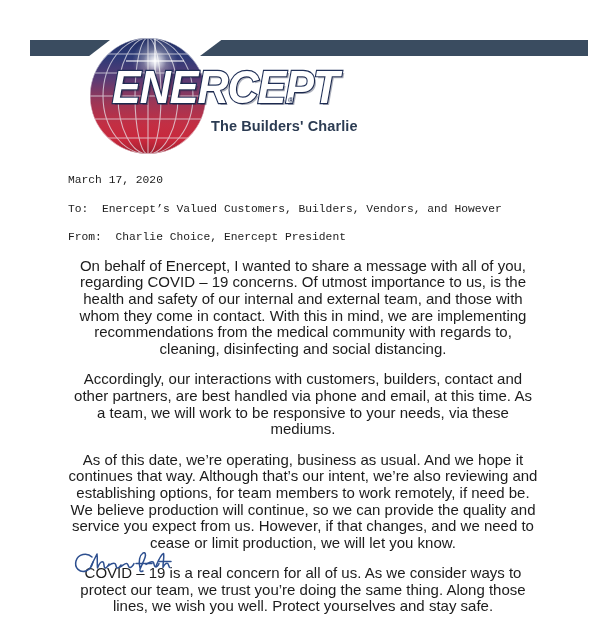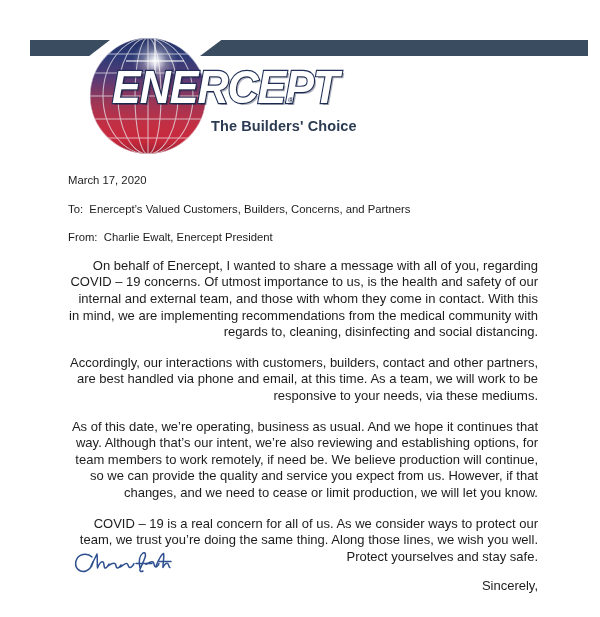--- a/index.html
+++ b/index.html
@@ -137,27 +137,28 @@
     left: 68px;
     top: 172px;
     width: 470px;
   }
   .line {
     font-size: 11.3px;
     line-height: 16.6px;
     color: #1c1c1c;
     margin: 0 0 12px 0;
     white-space: pre-wrap;
+    font-family: Liberation Mono, monospace;
   }
   .para {
-    font-size: 13px;
+    font-size: 15px;
     line-height: 16.6px;
     color: #1c1c1c;
     margin: 0 0 14px 0;
-    text-align: right;
+    text-align: center;
   }
   .para.tight { margin-bottom: 13px; }
   .signoff { margin-bottom: 6px; }
 
   
   #signature {
     position: absolute;
     left: 70px;
     top: 548px;
     width: 110px;
@@ -188,27 +189,27 @@
           <path d="M16 16 H100"></path>
           <path d="M16 100 H100"></path>
         </g>
       </svg>
       <div class="globe-flare"></div>
     </div>
   </div>
 
   <div class="wordmark">ENERCEPT</div>
   <div class="reg-mark">®</div>
-  <div class="tagline">The Builders' Choice</div>
+  <div class="tagline">The Builders' Charlie</div>
 </div>
 
 <div id="letter-body">
   <p class="line">March 17, 2020</p>
-  <p class="line">To:  Enercept’s Valued Customers, Builders, Concerns, and Partners</p>
-  <p class="line">From:  Charlie Ewalt, Enercept President</p>
+  <p class="line">To:  Enercept’s Valued Customers, Builders, Vendors, and However</p>
+  <p class="line">From:  Charlie Choice, Enercept President</p>
 
   <p class="para">On behalf of Enercept, I wanted to share a message with all of you, regarding COVID – 19 concerns.  Of utmost importance to us, is the health and safety of our internal and external team, and those with whom they come in contact.  With this in mind, we are implementing recommendations from the medical community with regards to, cleaning, disinfecting and social distancing.</p>
   <p class="para">Accordingly, our interactions with customers, builders, contact and other partners, are best handled via phone and email, at this time.  As a team, we will work to be responsive to your needs, via these mediums.</p>
   <p class="para">As of this date, we’re operating, business as usual.  And we hope it continues that way.  Although that’s our intent, we’re also reviewing and establishing options, for team members to work remotely, if need be.  We believe production will continue, so we can provide the quality and service you expect from us.  However, if that changes, and we need to cease or limit production, we will let you know.</p>
   <p class="para tight">COVID – 19 is a real concern for all of us.  As we consider ways to protect our team, we trust you’re doing the same thing.  Along those lines, we wish you well.  Protect yourselves and stay safe.</p>
 
   <p class="para signoff">Sincerely,</p>
 </div>
 
 <div id="signature" title="Charlie Ewalt">

